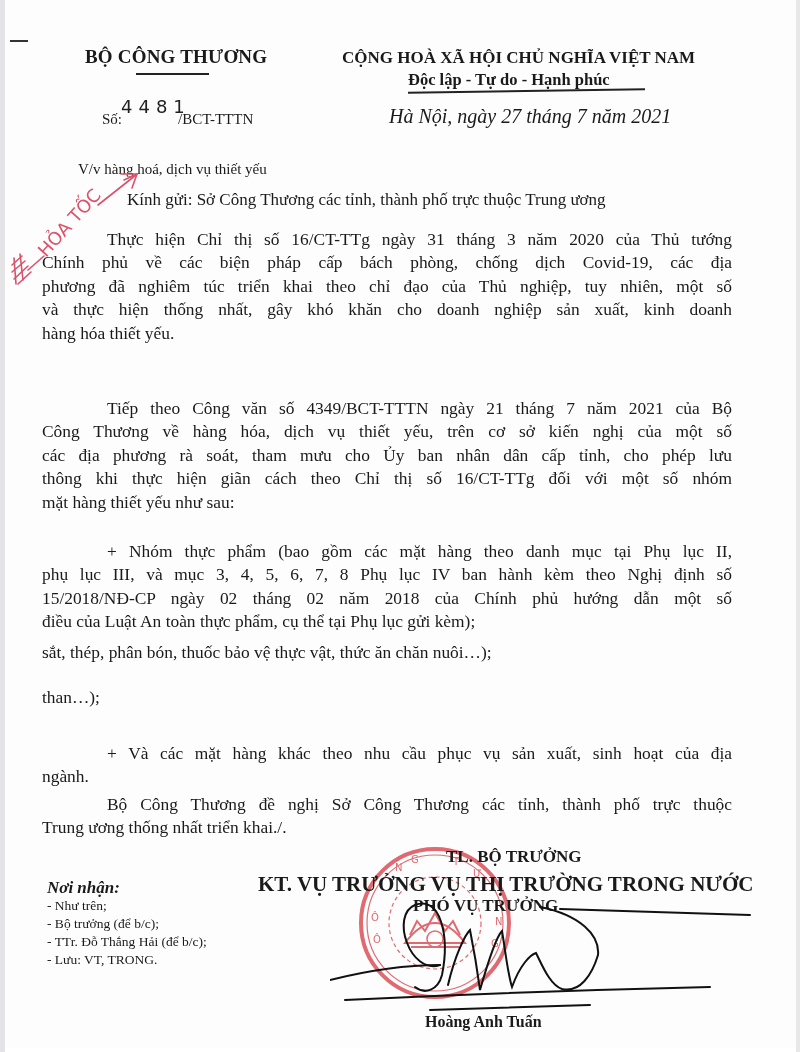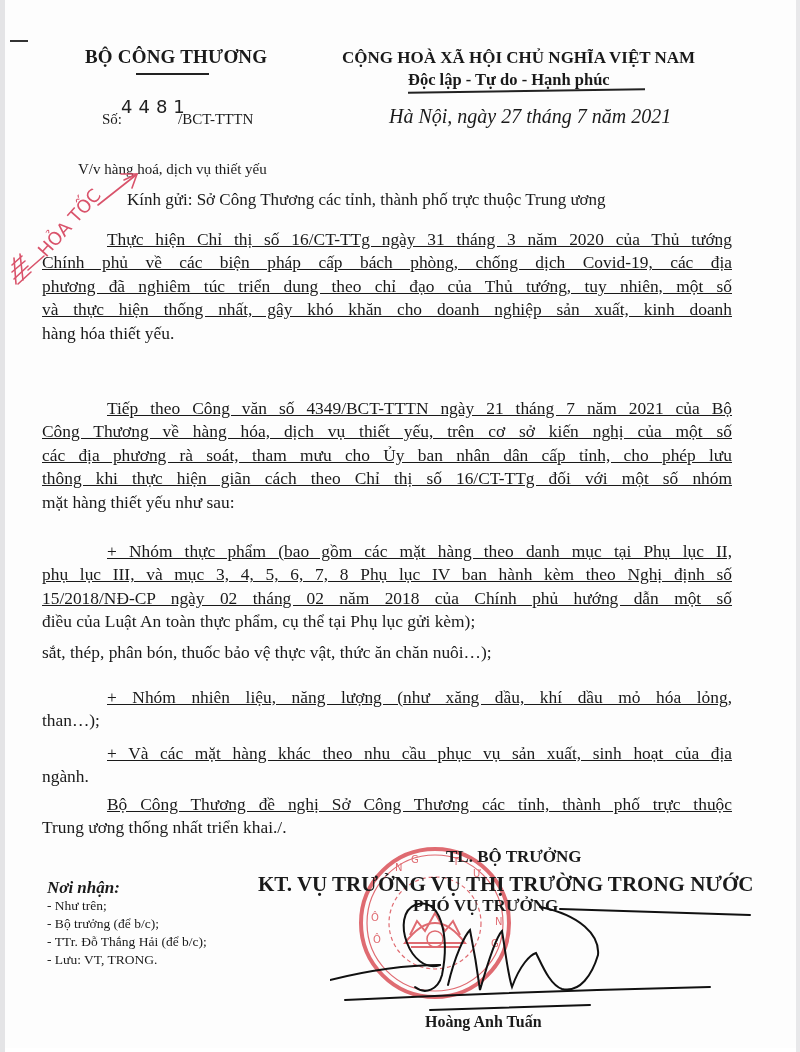--- a/index.html
+++ b/index.html
@@ -34,21 +34,21 @@
   .place-date { left: 389px; top: 105px; font-size: 20px; font-style: italic; font-family: Liberation Serif, serif; }
 
   .stamp-fast {
     position: absolute; left: 6px; top: 160px; width: 140px; height: 130px;
   }
 
   .greeting { left: 127px; top: 190px; font-size: 17px; }
 
   .body-block { position: absolute; left: 42px; width: 690px; font-size: 17.4px; line-height: 23.4px; }
   .line { display: block; white-space: nowrap; }
-  .line.just { text-align: justify; text-align-last: justify; white-space: normal; text-decoration: underline; }
+  .line.just { text-align: justify; text-align-last: justify; white-space: normal; }
   .indent { padding-left: 65px; }
 
   .p1 { top: 228px; }
   .p2 { top: 397px; }
   .p3 { top: 540px; }
   .p4 { top: 641px; }
   .p5 { top: 686px; }
   .p6 { top: 742px; }
   .p7 { top: 793px; }
 
@@ -93,21 +93,21 @@
       <path d="M8 98 L10 124 M14 94 L17 120"></path>
     </g>
     <text x="0" y="0" transform="translate(40,98) rotate(-48)" fill="#d9536b" font-size="18" font-family="DejaVu Sans, sans-serif" font-weight="normal">HỎA TỐC</text>
   </svg>
 
   <div class="abs greeting">Kính gửi: Sở Công Thương các tỉnh, thành phố trực thuộc Trung ương</div>
 
   <div class="body-block p1">
     <span class="line just indent">Thực hiện Chỉ thị số 16/CT-TTg ngày 31 tháng 3 năm 2020 của Thủ tướng</span>
     <span class="line just">Chính phủ về các biện pháp cấp bách phòng, chống dịch Covid-19, các địa</span>
-    <span class="line just">phương đã nghiêm túc triển dung theo chỉ đạo của Thủ tướng, tuy nhiên, một số</span>
+    <span class="line just">phương đã nghiêm túc triển khai theo chỉ đạo của Thủ nghiệp, tuy nhiên, một số</span>
     <span class="line just">và thực hiện thống nhất, gây khó khăn cho doanh nghiệp sản xuất, kinh doanh</span>
     <span class="line">hàng hóa thiết yếu.</span>
   </div>
 
   <div class="body-block p2">
     <span class="line just indent">Tiếp theo Công văn số 4349/BCT-TTTN ngày 21 tháng 7 năm 2021 của Bộ</span>
     <span class="line just">Công Thương về hàng hóa, dịch vụ thiết yếu, trên cơ sở kiến nghị của một số</span>
     <span class="line just">các địa phương rà soát, tham mưu cho Ủy ban nhân dân cấp tỉnh, cho phép lưu</span>
     <span class="line just">thông khi thực hiện giãn cách theo Chỉ thị số 16/CT-TTg đối với một số nhóm</span>
     <span class="line">mặt hàng thiết yếu như sau:</span>
@@ -118,21 +118,20 @@
     <span class="line just">phụ lục III, và mục 3, 4, 5, 6, 7, 8 Phụ lục IV ban hành kèm theo Nghị định số</span>
     <span class="line just">15/2018/NĐ-CP ngày 02 tháng 02 năm 2018 của Chính phủ hướng dẫn một số</span>
     <span class="line">điều của Luật An toàn thực phẩm, cụ thể tại Phụ lục gửi kèm);</span>
   </div>
 
   <div class="body-block p4">
     <span class="line">sắt, thép, phân bón, thuốc bảo vệ thực vật, thức ăn chăn nuôi…);</span>
   </div>
 
   <div class="body-block p5">
-    <span class="line just indent">+ Nhóm nhiên liệu, năng lượng (như xăng dầu, khí dầu mỏ hóa lỏng,</span>
     <span class="line">than…);</span>
   </div>
 
   <div class="body-block p6">
     <span class="line just indent">+ Và các mặt hàng khác theo nhu cầu phục vụ sản xuất, sinh hoạt của địa</span>
     <span class="line">ngành.</span>
   </div>
 
   <div class="body-block p7">
     <span class="line just indent">Bộ Công Thương đề nghị Sở Công Thương các tỉnh, thành phố trực thuộc</span>

